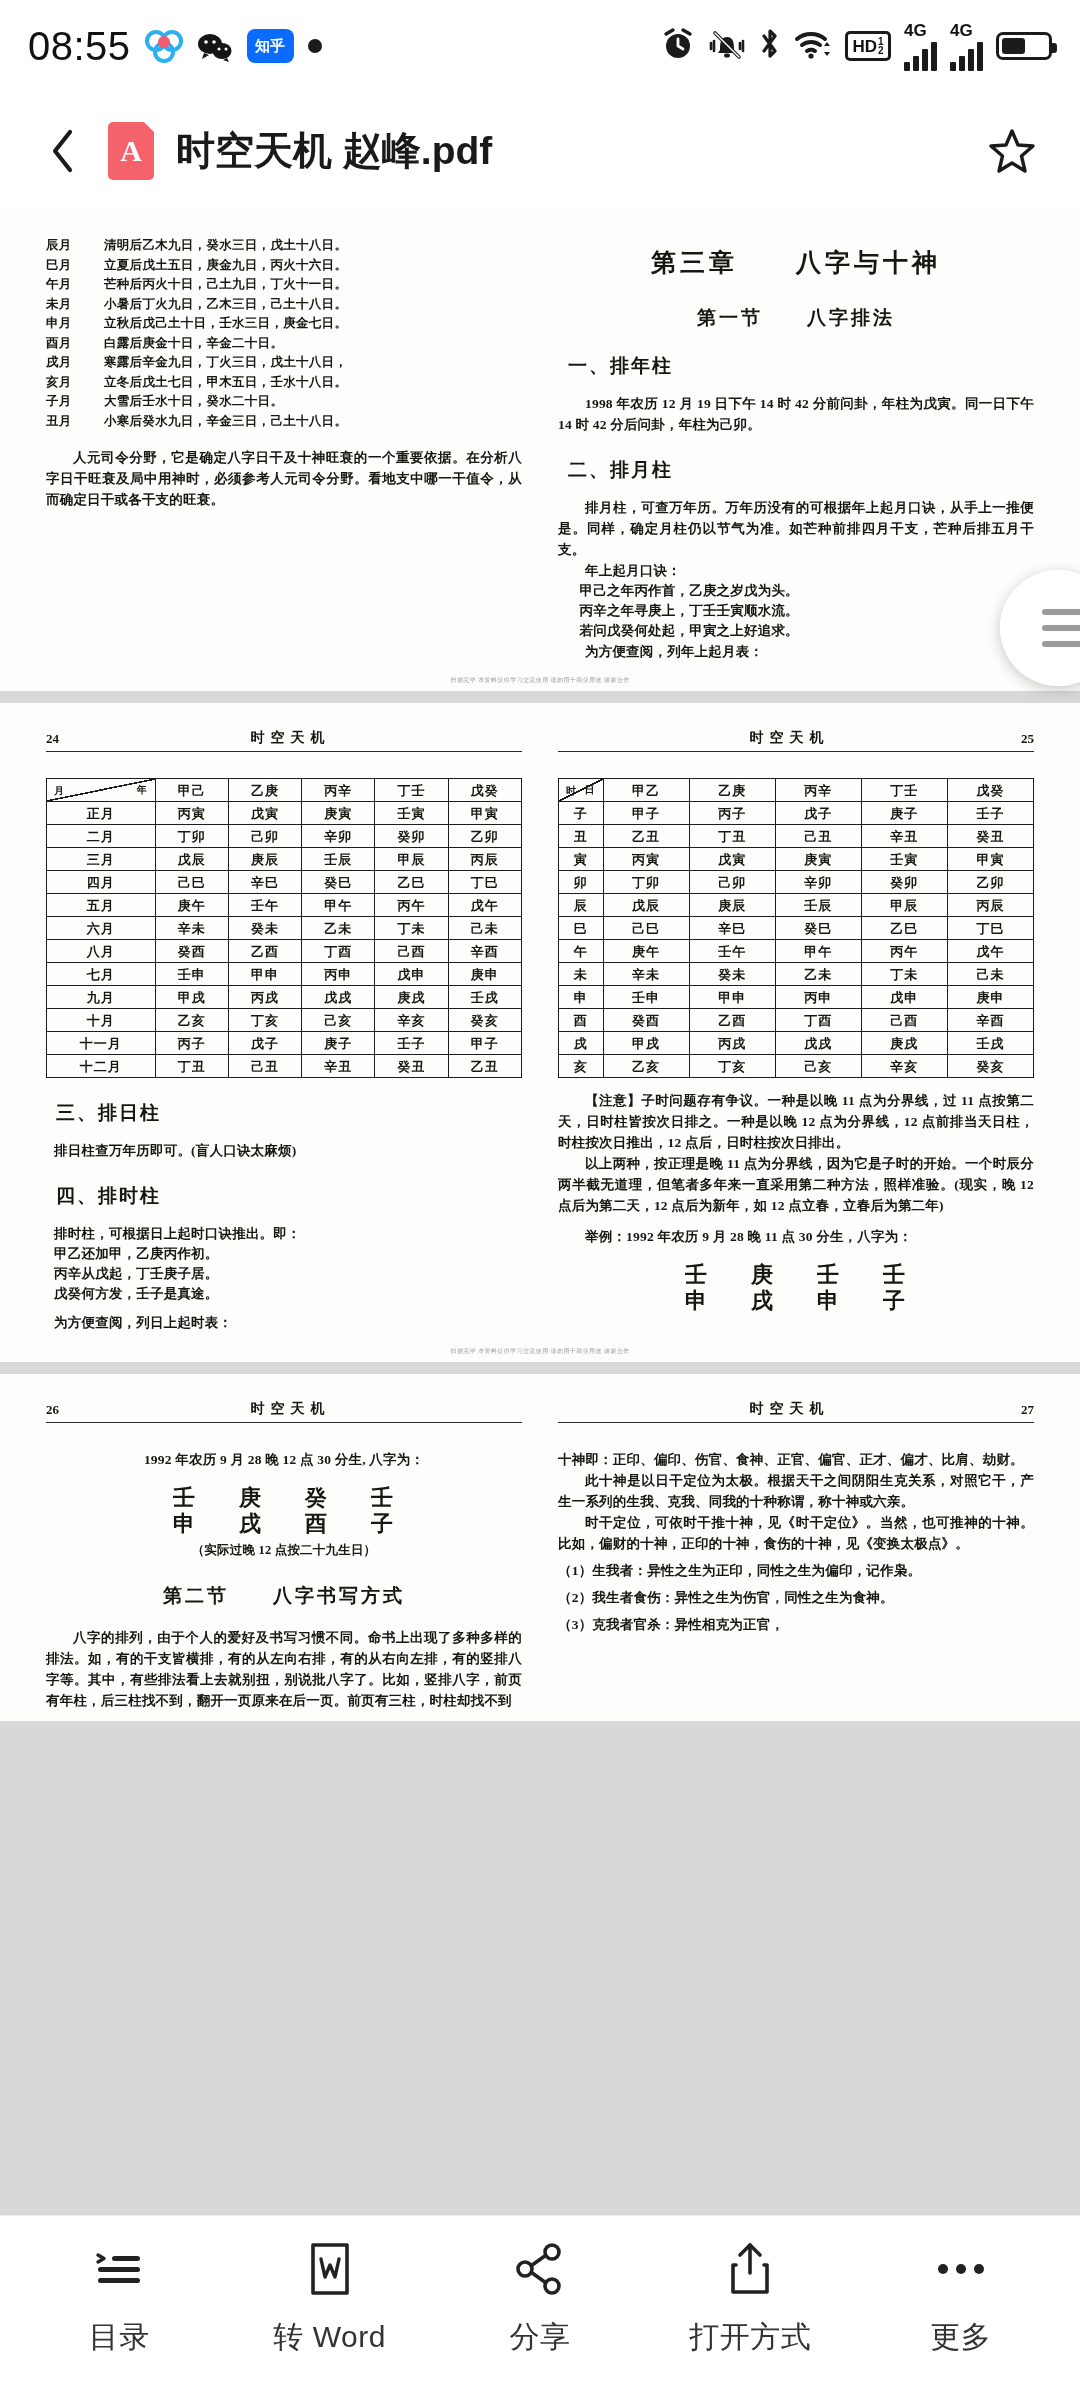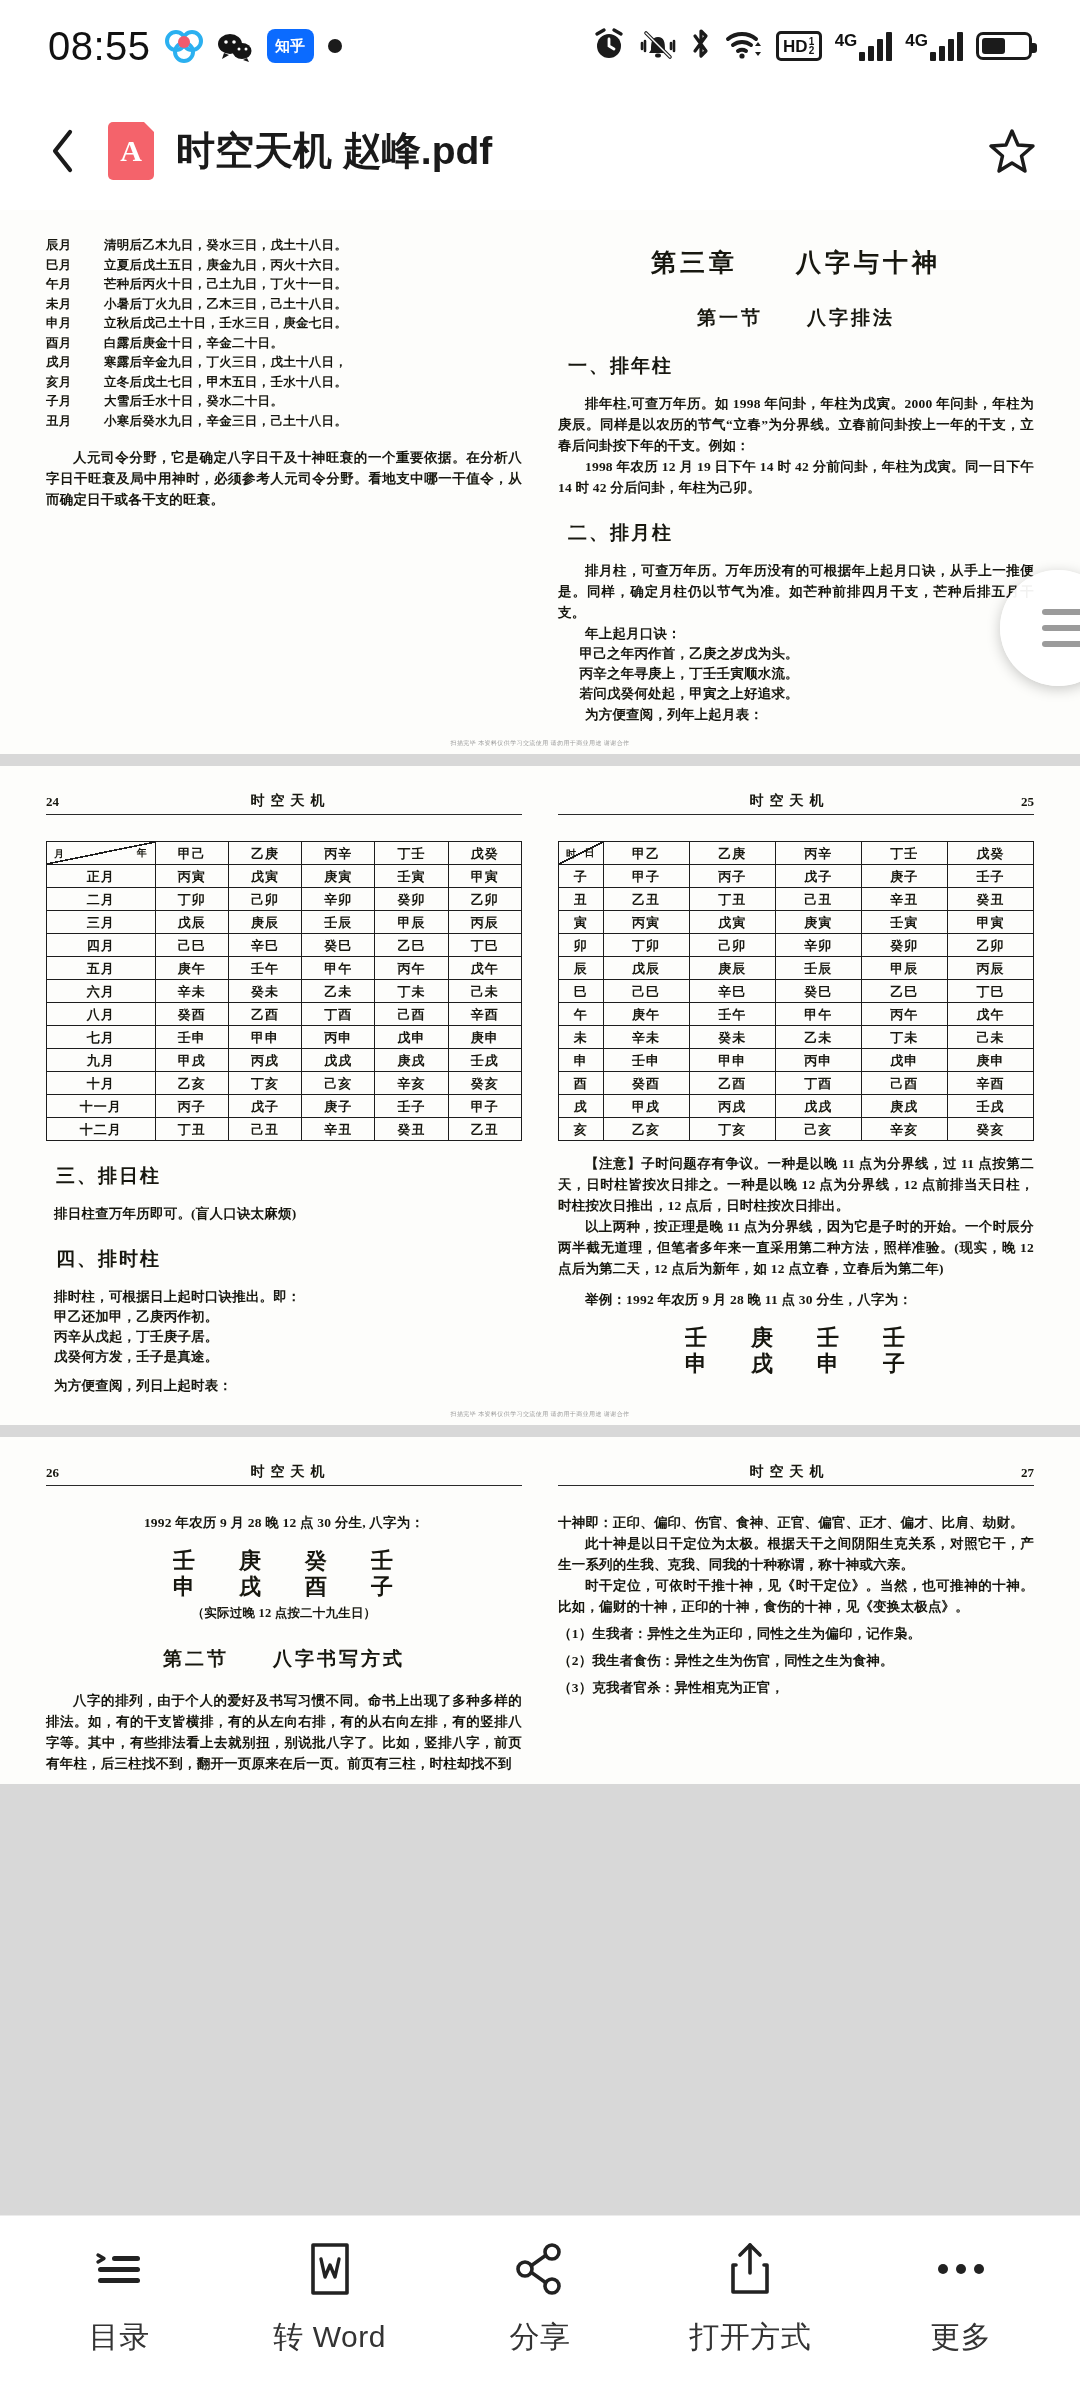--- a/index.html
+++ b/index.html
@@ -9,21 +9,21 @@
     background:#ffffff;
     color:#111;
     overflow:hidden;
     position:relative;
   }
 
   
   .statusbar{
     height:92px; width:100%;
     display:flex; align-items:center;
-    padding:0 48px;
+    padding:0 28px;
     background:#ffffff;
   }
   .sb-left{display:flex;align-items:center;gap:16px;flex:0 0 auto;}
   .sb-time{font-size:40px;font-weight:400;letter-spacing:.5px;color:#111;
            font-family:"Liberation Sans",sans-serif;}
   .sb-mid{flex:1 1 auto;display:flex;align-items:center;gap:14px;padding-left:14px;}
   .sb-right{display:flex;align-items:center;gap:13px;flex:0 0 auto;}
 
   .ic{display:inline-block;position:relative;}
 
@@ -41,21 +41,21 @@
   }
   .hd-frac{display:flex;flex-direction:column;font-size:10px;line-height:9px;font-weight:700;}
 
   .sig{display:flex;align-items:flex-end;gap:3px;height:30px;}
   .sig i{width:6px;background:#1b1b1b;display:block;border-radius:1px;}
   .sig i:nth-child(1){height:9px;}
   .sig i:nth-child(2){height:15px;}
   .sig i:nth-child(3){height:22px;}
   .sig i:nth-child(4){height:29px;}
   .sig-label{font-size:17px;font-weight:700;margin-right:2px;align-self:flex-start;}
-  .sig-wrap{display:flex;align-items:flex-end;}
+  .sig-wrap{display:flex;align-items:flex-end;flex-direction:column;}
 
   .batt{width:56px;height:28px;border:3px solid #1b1b1b;border-radius:7px;
         position:relative;display:flex;align-items:center;padding:3px;}
   .batt::after{content:"";position:absolute;right:-8px;top:8px;width:5px;height:10px;
         background:#1b1b1b;border-radius:0 3px 3px 0;}
   .batt > span{display:block;height:100%;background:#1b1b1b;border-radius:3px;}
 
   
   .appbar{
     height:118px;width:100%;
@@ -314,21 +314,20 @@
               <span>小寒后癸水九日，辛金三日，己土十八日。</span>
             </div>
         </div>
         <div class="para indent" style="margin-top:16px">人元司令分野，它是确定八字日干及十神旺衰的一个重要依据。在分析八字日干旺衰及局中用神时，必须参考人元司令分野。看地支中哪一干值令，从而确定日干或各干支的旺衰。</div>
       </div>
 
       <div class="col right">
         <div class="chap" style="margin-top:10px">第三章　　八字与十神</div>
         <div class="sect">第一节　　八字排法</div>
         <div class="h-num">一、排年柱</div>
-        <div class="para indent">排年柱,可查万年历。如 1998 年问卦，年柱为戊寅。2000 年问卦，年柱为庚辰。同样是以农历的节气“立春”为分界线。立春前问卦按上一年的干支，立春后问卦按下年的干支。例如：</div>
         <div class="para indent">1998 年农历 12 月 19 日下午 14 时 42 分前问卦，年柱为戊寅。同一日下午 14 时 42 分后问卦，年柱为己卯。</div>
         <div class="h-num">二、排月柱</div>
         <div class="para indent">排月柱，可查万年历。万年历没有的可根据年上起月口诀，从手上一推便是。同样，确定月柱仍以节气为准。如芒种前排四月干支，芒种后排五月干支。</div>
         <div class="para indent">年上起月口诀：</div>
         <div class="para tight" style="padding-left:1.6em">甲己之年丙作首，乙庚之岁戊为头。</div>
         <div class="para tight" style="padding-left:1.6em">丙辛之年寻庚上，丁壬壬寅顺水流。</div>
         <div class="para tight" style="padding-left:1.6em">若问戊癸何处起，甲寅之上好追求。</div>
         <div class="para indent">为方便查阅，列年上起月表：</div>
       </div>
     </div>

